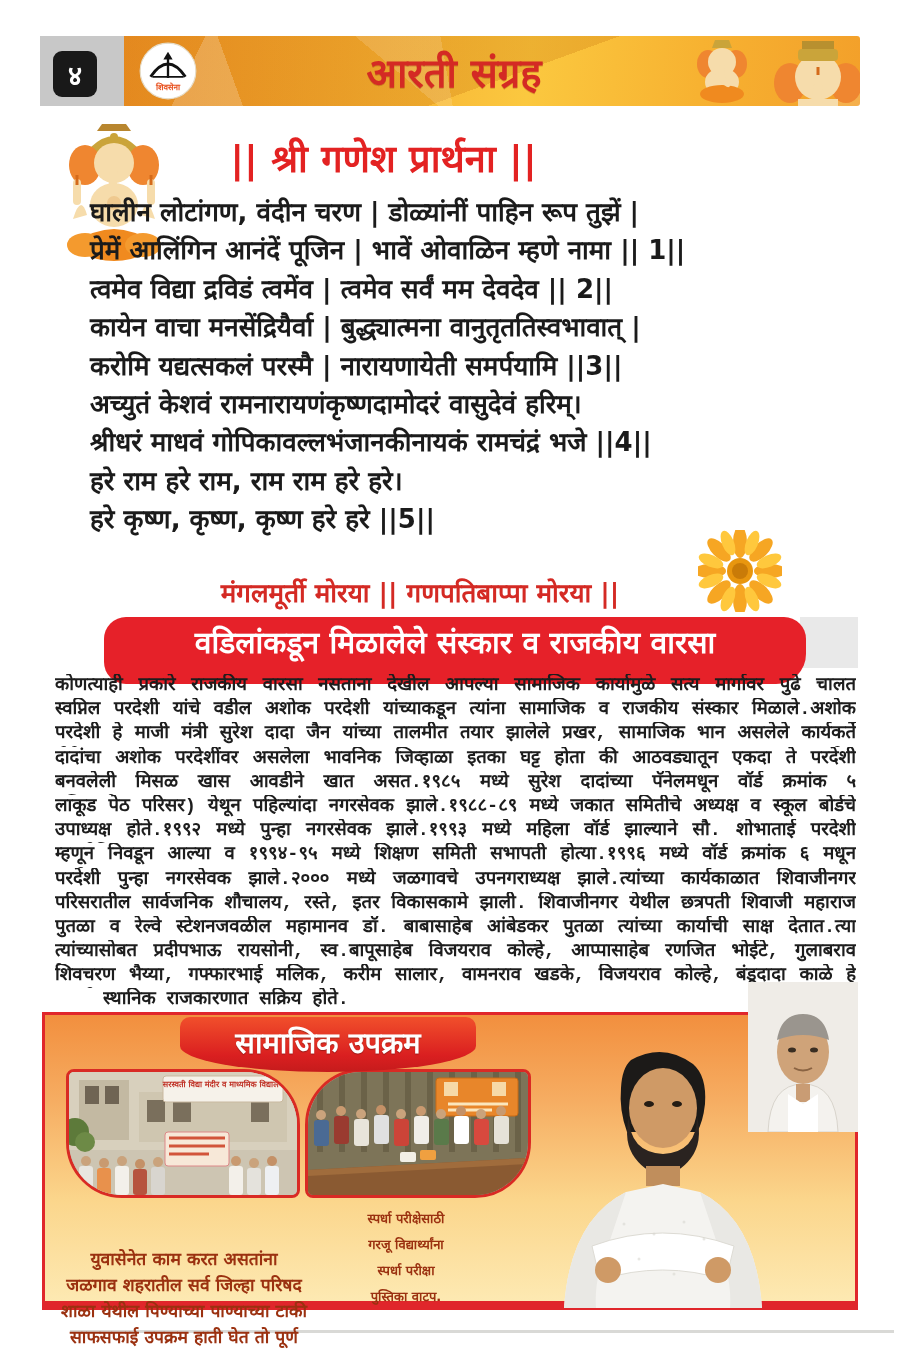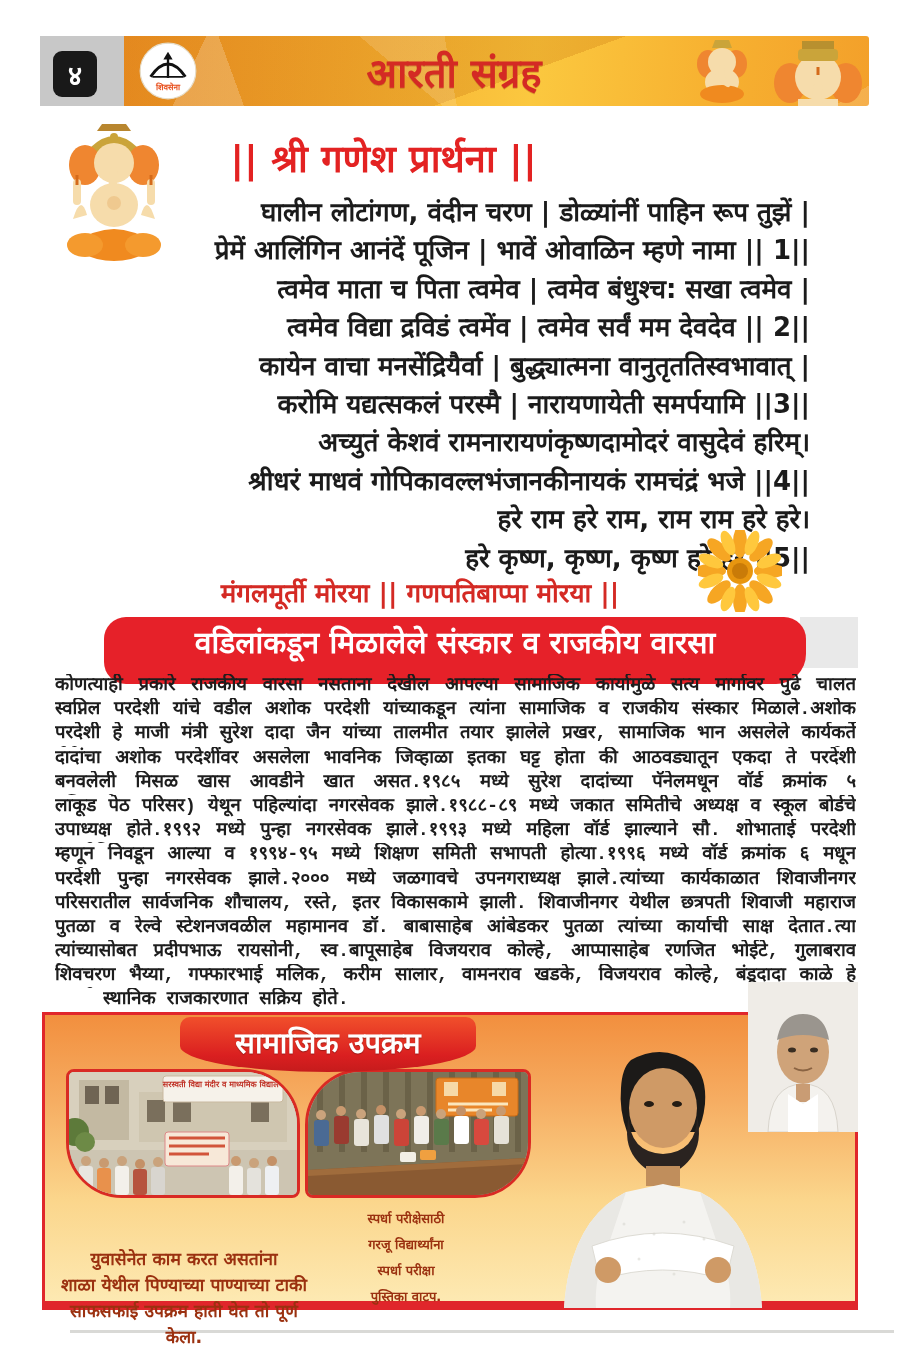--- a/index.html
+++ b/index.html
@@ -14,36 +14,35 @@
     border-radius:9px;display:flex;align-items:center;justify-content:center;font-size:27px;font-weight:700;
   }
   .band{
     position:absolute;left:124px;top:36px;width:736px;height:70px;overflow:hidden;border-radius:0 3px 3px 0;
     background:
       conic-gradient(from 160deg at 12% -20%, rgba(255,255,255,.20) 0 46deg, rgba(255,255,255,0) 46deg),
       conic-gradient(from 310deg at 45% 120%, rgba(255,255,255,.14) 0 40deg, rgba(255,255,255,0) 40deg),
       conic-gradient(from 250deg at 70% -10%, rgba(196,110,10,.26) 0 42deg, rgba(196,110,10,0) 42deg),
       conic-gradient(from 60deg at 92% 120%, rgba(255,255,255,.16) 0 36deg, rgba(255,255,255,0) 36deg),
       linear-gradient(96deg,#ef9226 0%,#f6ae32 30%,#fbc83f 55%,#f7b231 78%,#f3a02a 100%);
-    padding-left: 9px;
   }
   .logo-circle{position:absolute;left:15px;top:6px;width:58px;height:58px;}
   .mast-title{
     position:absolute;left:0;top:8px;width:660px;text-align:center;
     font-size:40px;font-weight:700;color:#d42a24;text-shadow:0 1px 0 rgba(120,30,0,.25);
   }
   .ganesh-small{position:absolute;left:566px;top:2px;width:64px;height:68px;}
   .ganesh-large{position:absolute;left:648px;top:1px;width:92px;height:96px;}
   
   .ganesh-left{position:absolute;left:61px;top:123px;width:106px;height:148px;}
   .prayer-heading{
     position:absolute;left:0;top:131px;width:767px;text-align:center;
     font-size:38px;font-weight:700;color:#e32222;
   }
-  .prayer-lines{position:absolute;left:90px;top:193px;width:720px;text-align:right;}
+  .prayer-lines{position:absolute;left:90px;top:193px;width:720px;text-align:left;}
   .prayer-line{font-size:26px;font-weight:600;color:#1b1b1b;height:38.4px;line-height:38.4px;white-space:nowrap;}
   .prayer-closing{
     position:absolute;left:90px;top:574px;width:660px;text-align:center;
     font-size:26px;font-weight:700;color:#d42a24;
   }
   .flower{position:absolute;left:698px;top:530px;width:84px;height:82px;}
   
   .heading-gray-stub{position:absolute;left:800px;top:617px;width:58px;height:51px;background:#e9e9e9;}
   .article-heading{
     position:absolute;left:104px;top:617px;width:702px;height:67px;background:#e62129;
@@ -142,21 +141,20 @@
     <ellipse cx="82" cy="122" rx="18" ry="12" fill="#f49a2e"></ellipse>
     <line x1="16" y1="52" x2="16" y2="62" stroke="#d46a1a" stroke-width="3"></line>
     <line x1="90" y1="52" x2="90" y2="62" stroke="#d46a1a" stroke-width="3"></line>
   </svg>
 
   <div class="prayer-heading">|| श्री गणेश प्रार्थना ||</div>
 
   <div class="prayer-lines">
       <div class="prayer-line">घालीन लोटांगण, वंदीन चरण | डोळ्यांनीं पाहिन रूप तुझें |</div>
       <div class="prayer-line">प्रेमें आलिंगिन आनंदें पूजिन | भावें ओवाळिन म्हणे नामा || 1||</div>
-      <div class="prayer-line">त्वमेव माता च पिता त्वमेव | त्वमेव बंधुश्च: सखा त्वमेव |</div>
       <div class="prayer-line">त्वमेव विद्या द्रविडं त्वमेंव | त्वमेव सर्वं मम देवदेव || 2||</div>
       <div class="prayer-line">कायेन वाचा मनसेंद्रियैर्वा | बुद्ध्यात्मना वानुतृततिस्वभावात् |</div>
       <div class="prayer-line">करोमि यद्यत्सकलं परस्मै | नारायणायेती समर्पयामि ||3||</div>
       <div class="prayer-line">अच्युतं केशवं रामनारायणंकृष्णदामोदरं वासुदेवं हरिम्।</div>
       <div class="prayer-line">श्रीधरं माधवं गोपिकावल्लभंजानकीनायकं रामचंद्रं भजे ||4||</div>
       <div class="prayer-line">हरे राम हरे राम, राम राम हरे हरे।</div>
       <div class="prayer-line">हरे कृष्ण, कृष्ण, कृष्ण हरे हरे ||5||</div>
     </div>
 
   <div class="prayer-closing">मंगलमूर्ती मोरया || गणपतिबाप्पा मोरया ||</div>
@@ -365,20 +363,21 @@
       </g>
       <path d="M0 123 L220 123 L220 86 L0 98 z" fill="#8a5a32"></path>
       <path d="M0 98 L220 86 L220 92 L0 104 z" fill="#a06c3c"></path>
       <rect x="92" y="80" width="16" height="10" rx="2" fill="#f2efe6"></rect>
       <rect x="112" y="78" width="16" height="10" rx="2" fill="#f0a040"></rect>
     </svg>
   </div>
 
   <div class="caption caption-left">
       <div class="caption-line">युवासेनेत काम करत असतांना</div>
+      <div class="caption-line">जळगाव शहरातील सर्व जिल्हा परिषद</div>
       <div class="caption-line">शाळा येथील पिण्याच्या पाण्याच्या टाकी</div>
       <div class="caption-line">साफसफाई उपक्रम हाती घेत तो पूर्ण केला.</div>
     </div>
   <div class="caption caption-right">
       <div class="caption-line">स्पर्धा परीक्षेसाठी</div>
       <div class="caption-line">गरजू विद्यार्थ्यांना</div>
       <div class="caption-line">स्पर्धा परीक्षा</div>
       <div class="caption-line">पुस्तिका वाटप.</div>
     </div>
 

